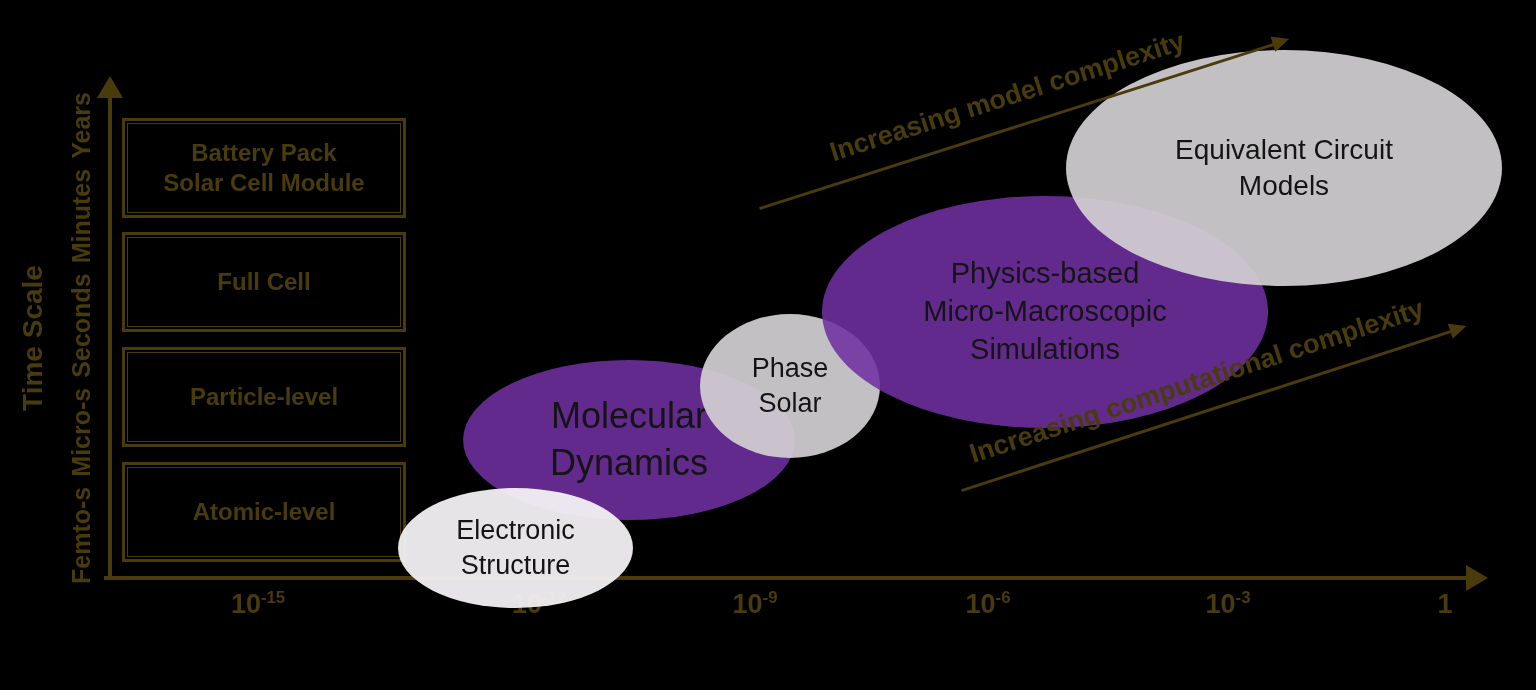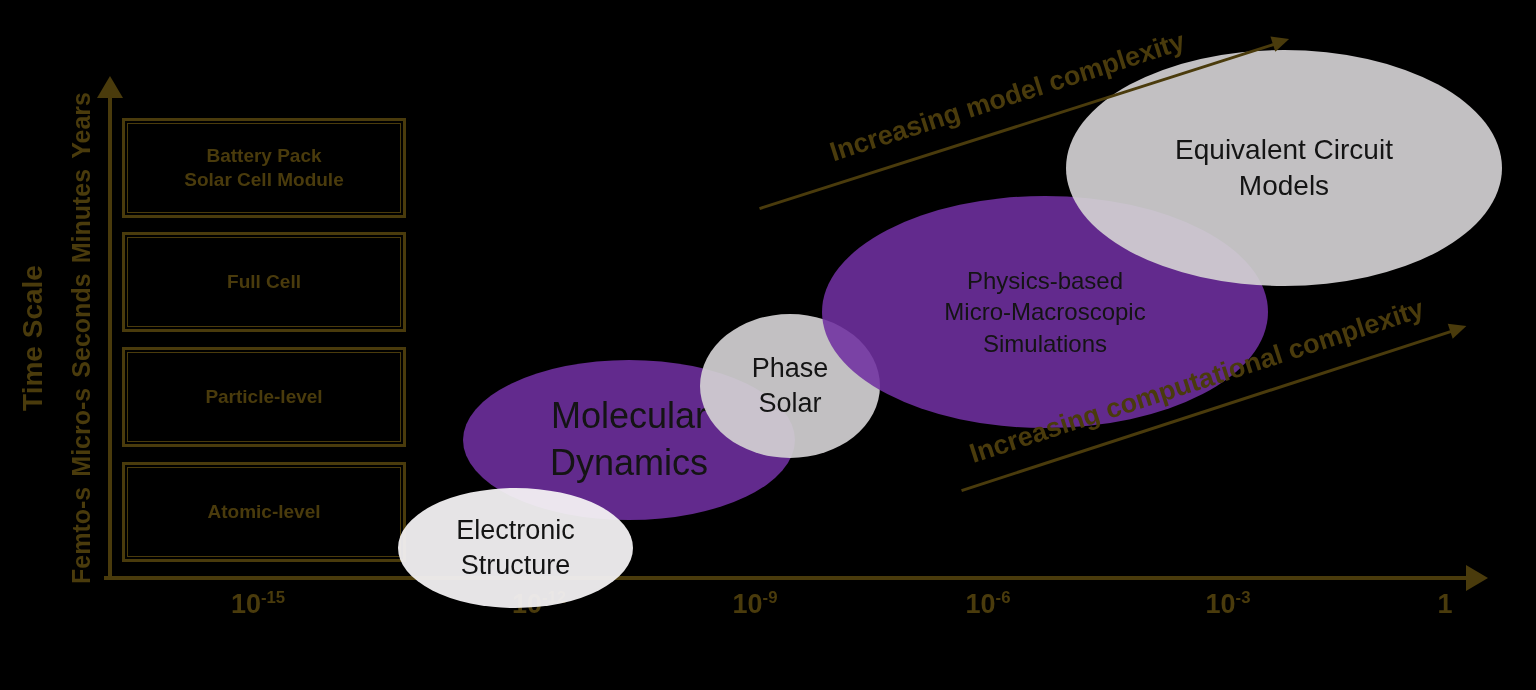--- a/index.html
+++ b/index.html
@@ -48,21 +48,21 @@
   .x-tick sup{font-size:0.62em;}
   .x-title{
     position:absolute;left:775px;top:632px;transform:translateX(-50%);
     color:var(--axis);font-weight:bold;font-size:26px;white-space:nowrap;
   }
   
   .scale-box{
     position:absolute;left:122px;width:278px;height:94px;
     border:3px solid var(--axis);box-shadow:inset 0 0 0 2px #000,inset 0 0 0 3px var(--axis);
     background:#000;display:flex;flex-direction:column;align-items:center;justify-content:center;
-    color:var(--axis);font-weight:bold;font-size:19px;line-height:1.25;text-align:center;
+    color:var(--axis);font-weight:bold;font-size:24px;line-height:1.25;text-align:center;
   }
   
   .ellipse{
     position:absolute;border-radius:50%;
     display:flex;flex-direction:column;align-items:center;justify-content:center;
     text-align:center;color:var(--label-text);line-height:1.3;
   }
   .ellipse.fill-purple{background:rgba(112,48,160,0.88);}
   .ellipse.fill-gray{background:rgba(211,208,211,0.92);}
   .ellipse.fill-white{background:rgba(244,242,244,0.94);}
@@ -138,21 +138,21 @@
   <div class="ellipse fill-white" style="left:398px;top:488px;width:235px;height:120px;font-size:27px;z-index:2;">
     <div>Electronic</div>
     <div>Structure</div>
   </div>
 
   <div class="ellipse fill-gray" style="left:700px;top:314px;width:180px;height:144px;font-size:27px;z-index:2;">
     <div>Phase</div>
     <div>Solar</div>
   </div>
 
-  <div class="ellipse fill-purple" style="left:822px;top:196px;width:446px;height:232px;font-size:24px;z-index:3;">
+  <div class="ellipse fill-purple" style="left:822px;top:196px;width:446px;height:232px;font-size:29px;z-index:3;">
     <div>Physics-based</div>
     <div>Micro-Macroscopic</div>
     <div>Simulations</div>
   </div>
 
   <div class="ellipse fill-gray" style="left:1066px;top:50px;width:436px;height:236px;font-size:28px;z-index:4;">
     <div>Equivalent Circuit</div>
     <div>Models</div>
   </div>
 

